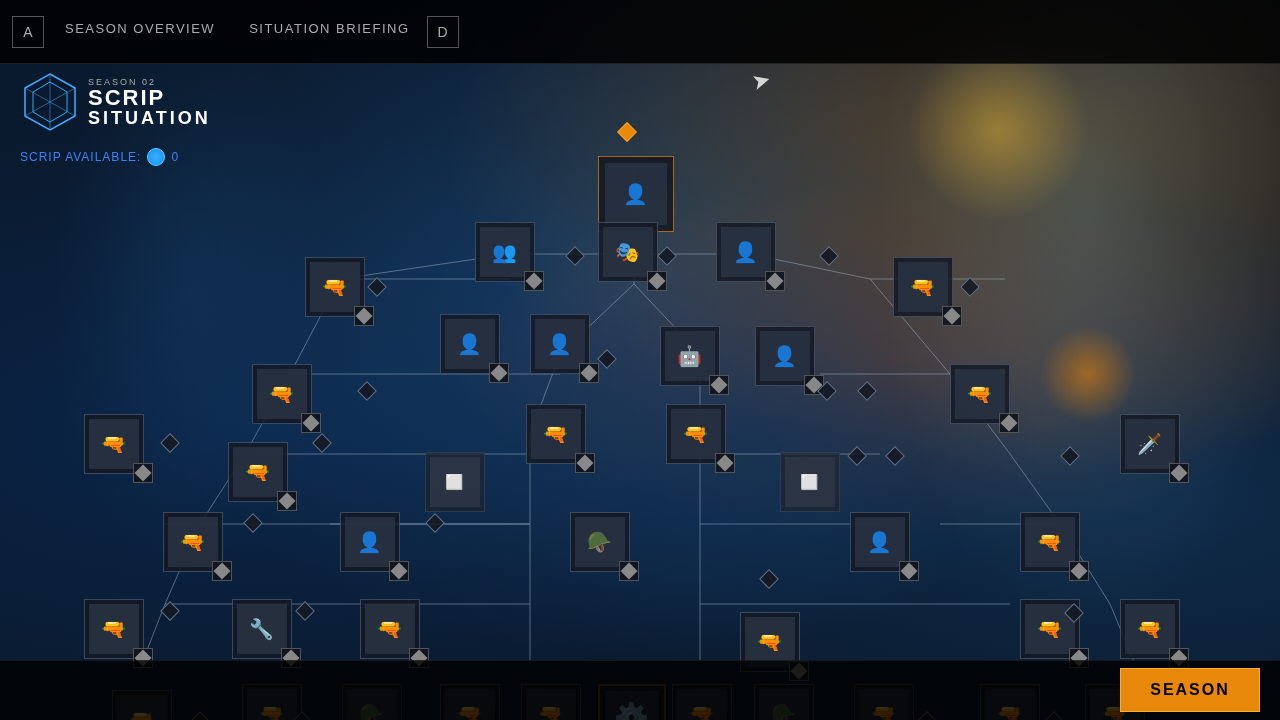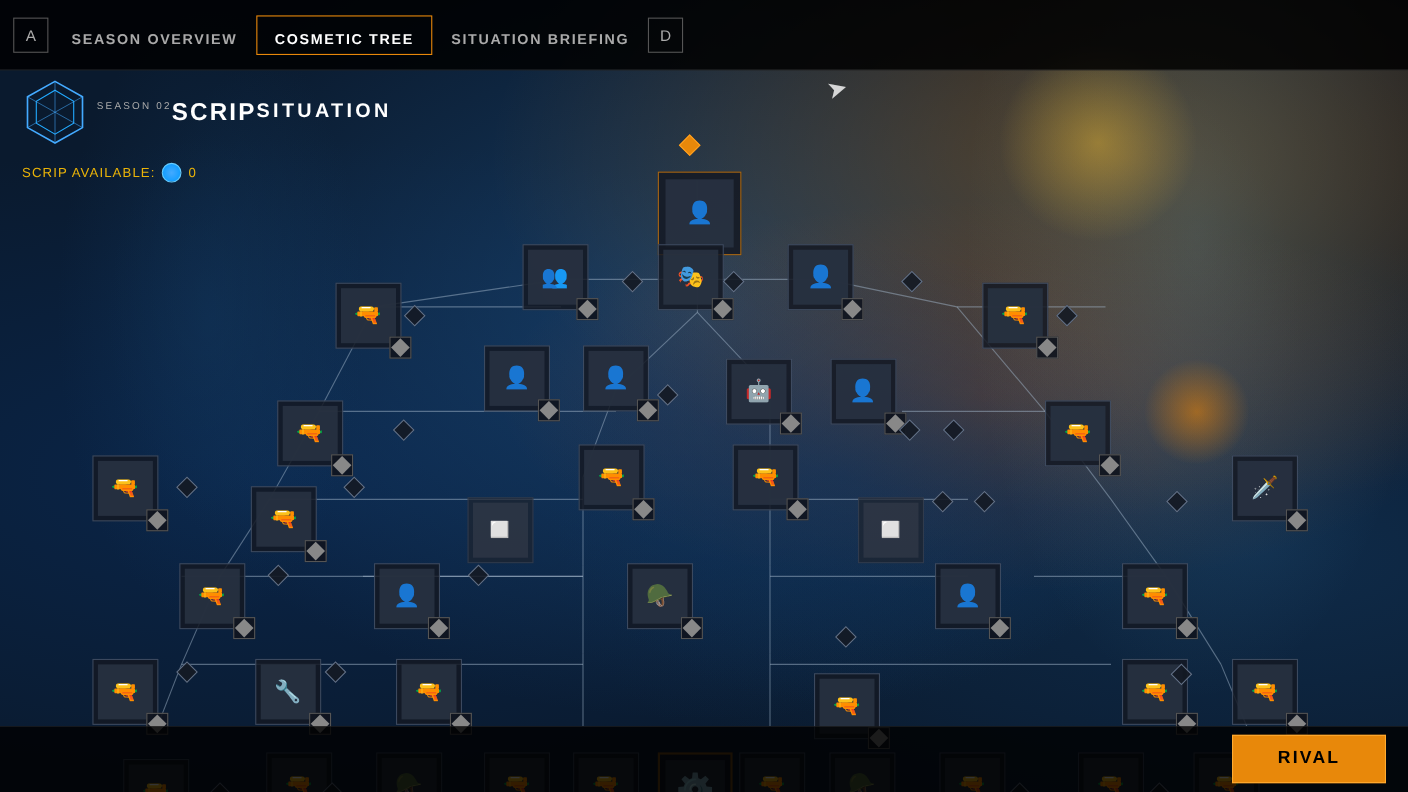--- a/index.html
+++ b/index.html
@@ -56,25 +56,25 @@
       display: flex;
       align-items: center;
       padding: 0 12px;
       gap: 0;
       border-bottom: 1px solid rgba(255,255,255,0.1);
       z-index: 100;
     }
 
     .nav-item {
       display: flex;
-      align-items: flex-end;
+      align-items: flex-start;
       padding: 6px 16px;
       color: #aaa;
       font-size: 13px;
-      font-weight: bold;
+      font-weight: normal;
       letter-spacing: 1.5px;
       text-transform: uppercase;
       cursor: pointer;
       border: 1px solid transparent;
       height: 36px;
     }
 
     .nav-item.active {
       color: #fff;
       border: 1px solid #e8880a;
@@ -106,20 +106,21 @@
       gap: 8px;
     }
 
     .logo-icon {
       width: 60px;
       height: 60px;
     }
 
     .logo-text {
       display: flex;
+      flex-direction: column;
     }
 
     .logo-season {
       font-size: 9px;
       color: #aaa;
       letter-spacing: 2px;
     }
 
     .logo-rival {
       font-size: 22px;
@@ -138,21 +139,21 @@
     }
 
     #scrip-area {
       position: absolute;
       top: 148px;
       left: 20px;
       z-index: 50;
       display: flex;
       align-items: center;
       gap: 6px;
-      color: #eab308;
+      color: #3b82f6;
       font-size: 12px;
       letter-spacing: 1px;
       text-transform: uppercase;
     }
 
     .scrip-icon {
       width: 18px;
       height: 18px;
       border-radius: 50%;
       background: radial-gradient(circle, #4af, #09f);
@@ -315,23 +316,20 @@
   </style>
 </head>
 <body>
 
 <div id="bg"></div>
 
 <div id="topbar">
   <div class="nav-icon-box">A</div>
   <div class="nav-item">
     <span>SEASON OVERVIEW</span>
-  </div>
-  <div class="nav-item active">
-    <span>COSMETIC TREE</span>
   </div>
   <div class="nav-item">
     <span>SITUATION BRIEFING</span>
   </div>
   <div class="nav-icon-box">D</div>
 </div>
 
 <div id="logo-area">
   <div class="logo-box">
     <svg class="logo-icon" viewBox="0 0 60 60">
@@ -764,16 +762,16 @@
   </div>
 
   <div class="diamond-node" style="position:absolute; left:920px; top:650px;"></div>
   <div class="diamond-node" style="position:absolute; left:1047px; top:650px;"></div>
 
 </div>
 
 <div id="bottombar"></div>
 
 <div id="close-btn">
-  <span>RIVAL</span>
+  <span>SEASON</span>
 </div>
 
 <div id="cursor">➤</div>
 
 </body></html>

